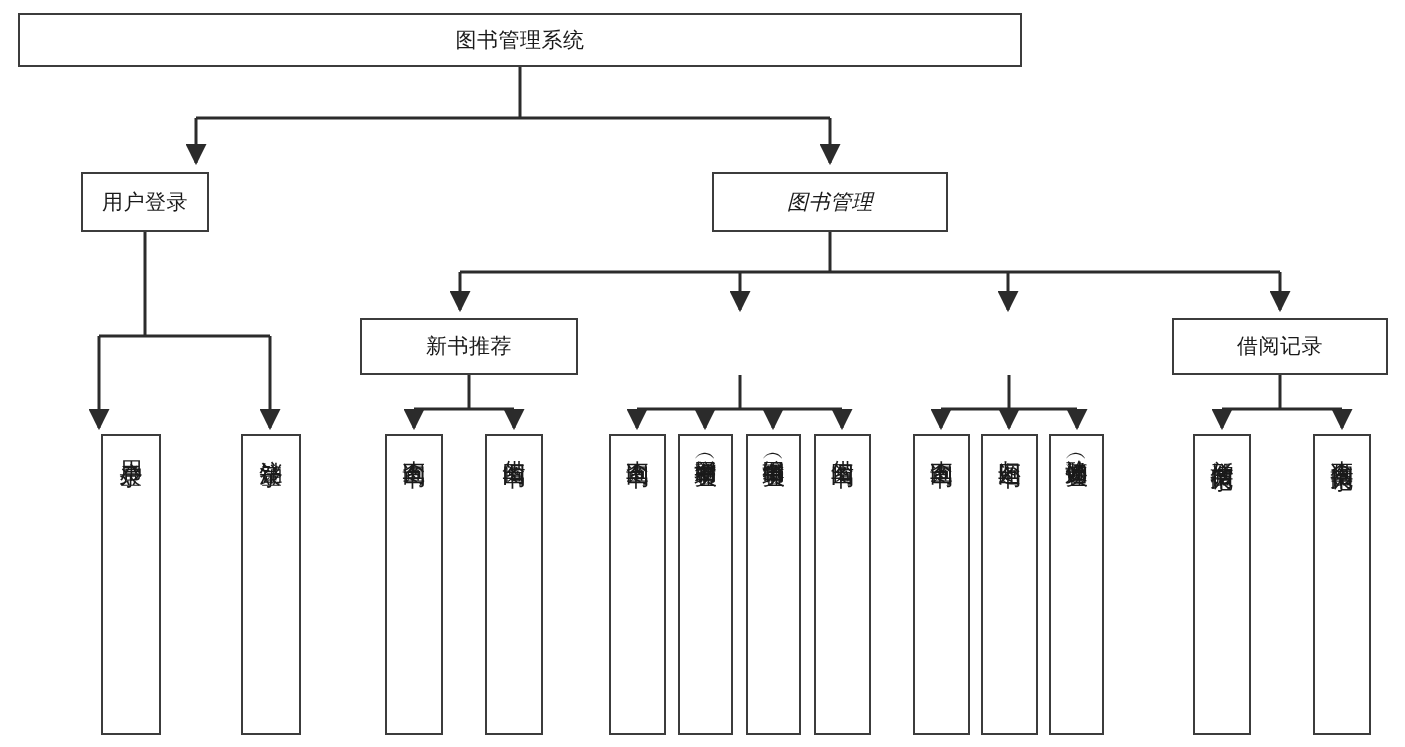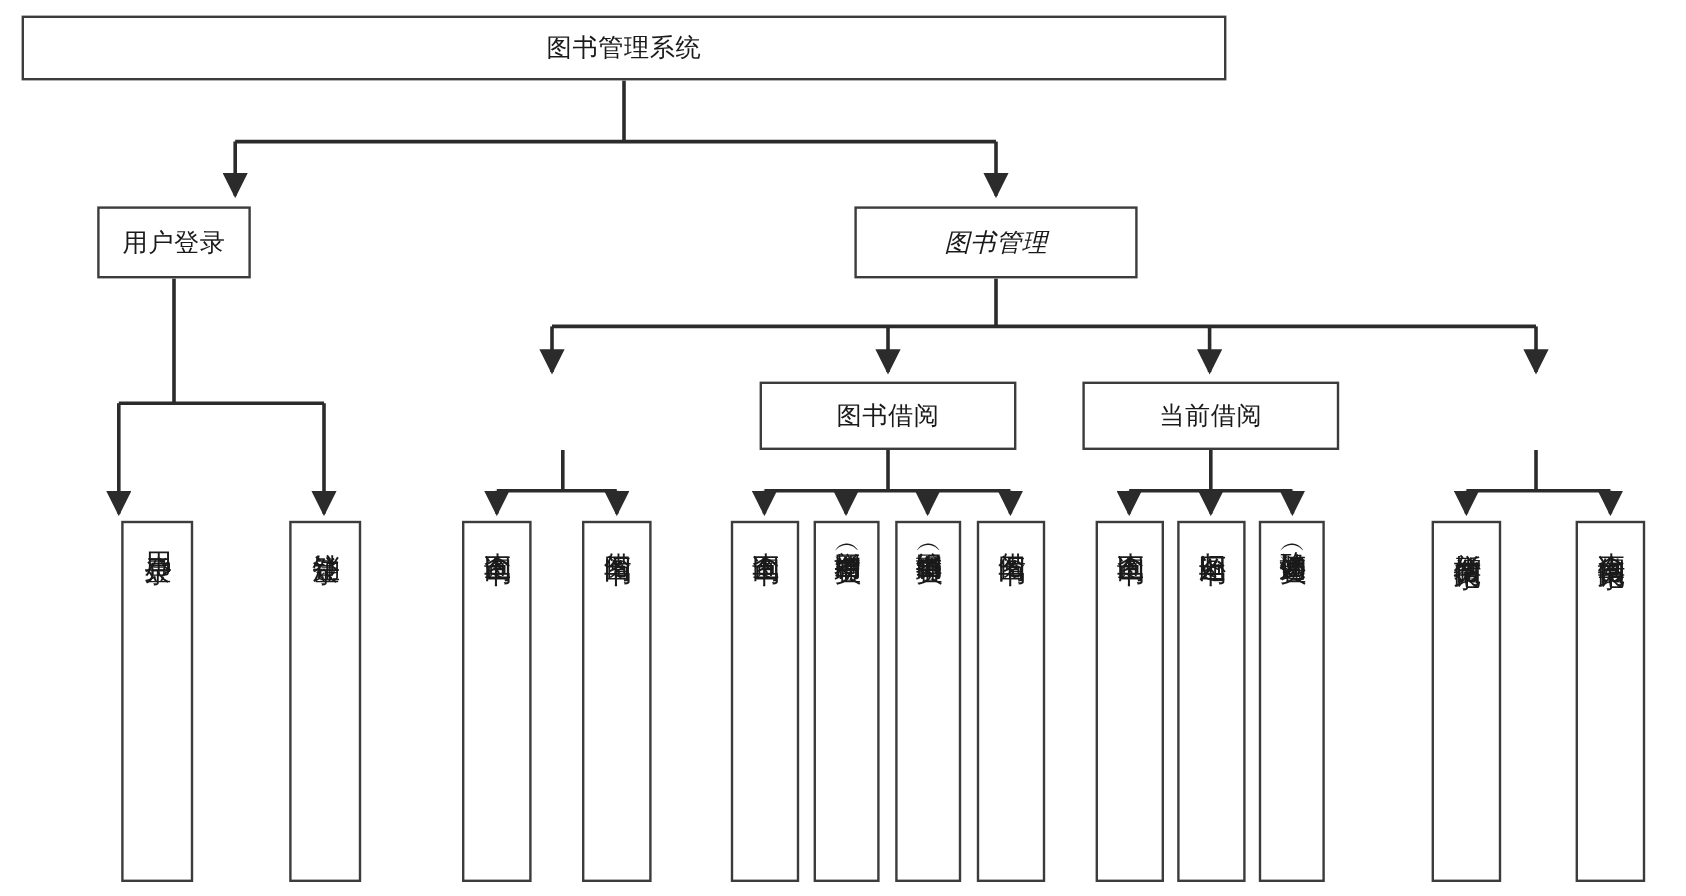--- a/index.html
+++ b/index.html
@@ -130,25 +130,25 @@
     <span class="label">图书管理系统</span>
   </div>
 
   <div class="node horiz" style="left:81px; top:172px; width:128px; height:60px;">
     <span class="label">用户登录</span>
   </div>
   <div class="node horiz" style="left:712px; top:172px; width:236px; height:60px;font-style:italic;">
     <span class="label">图书管理</span>
   </div>
 
-  <div class="node horiz" style="left:633px; top:318px; width:214px; height:57px;">
-    <span class="label">图书借阅</span>
+  <div class="node horiz" style="left:360px; top:318px; width:218px; height:57px;">
+    <span class="label">新书推荐</span>
   </div>
-  <div class="node horiz" style="left:902px; top:318px; width:214px; height:57px;">
-    <span class="label">当前借阅</span>
+  <div class="node horiz" style="left:1172px; top:318px; width:216px; height:57px;">
+    <span class="label">借阅记录</span>
   </div>
 
   <div class="node vert" style="left:101px; top:434px; width:60px; height:301px;">
     <span class="label">用户登录</span>
   </div>
   <div class="node vert" style="left:241px; top:434px; width:60px; height:301px;">
     <span class="label">注销登录</span>
   </div>
 
   <div class="node vert" style="left:385px; top:434px; width:58px; height:301px;">

